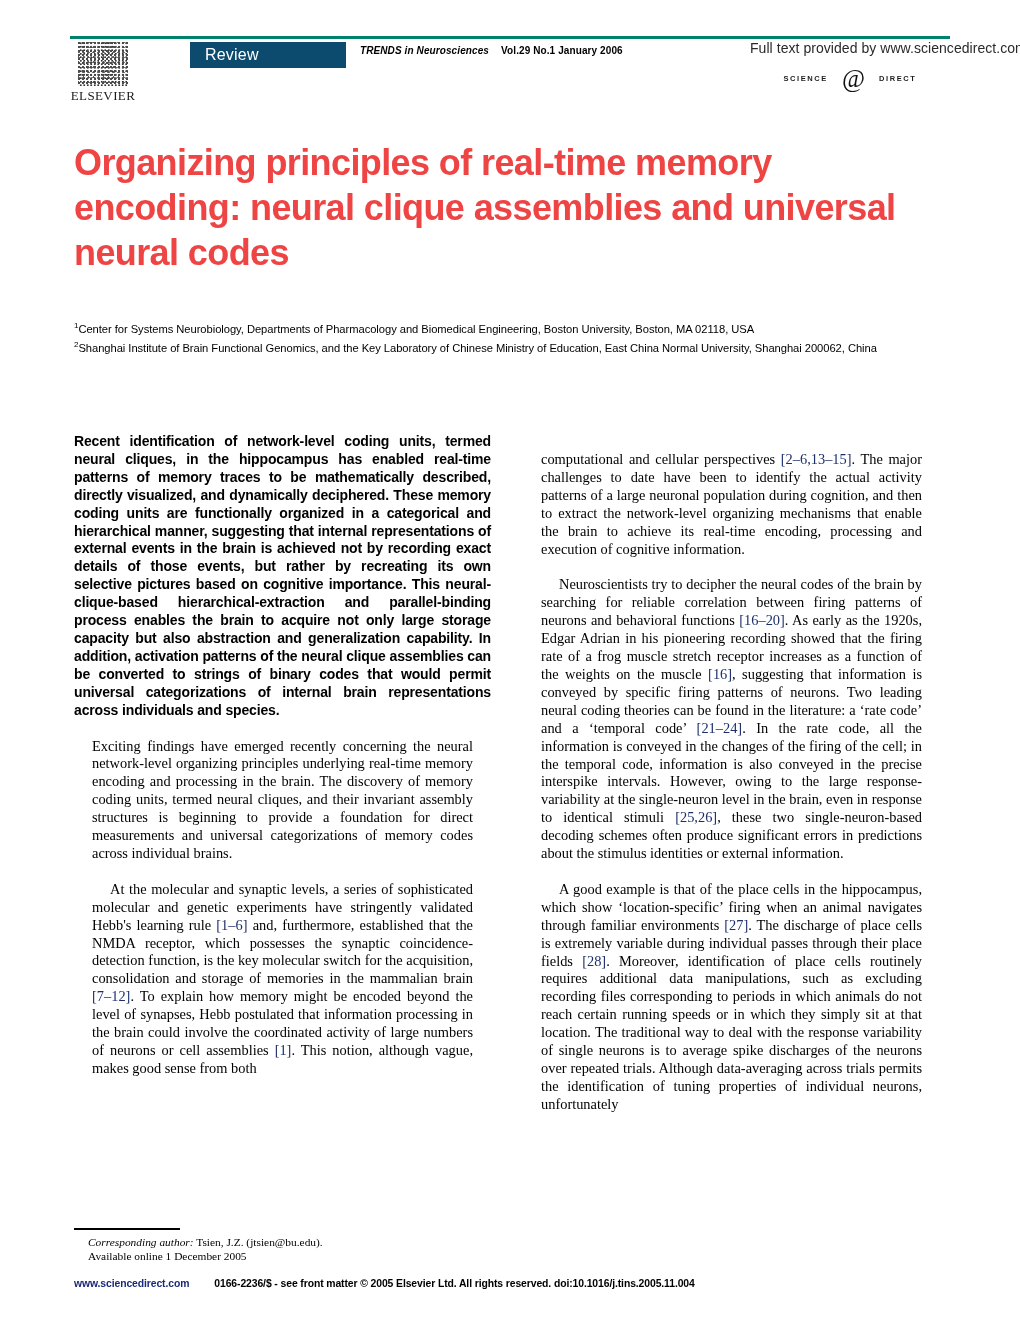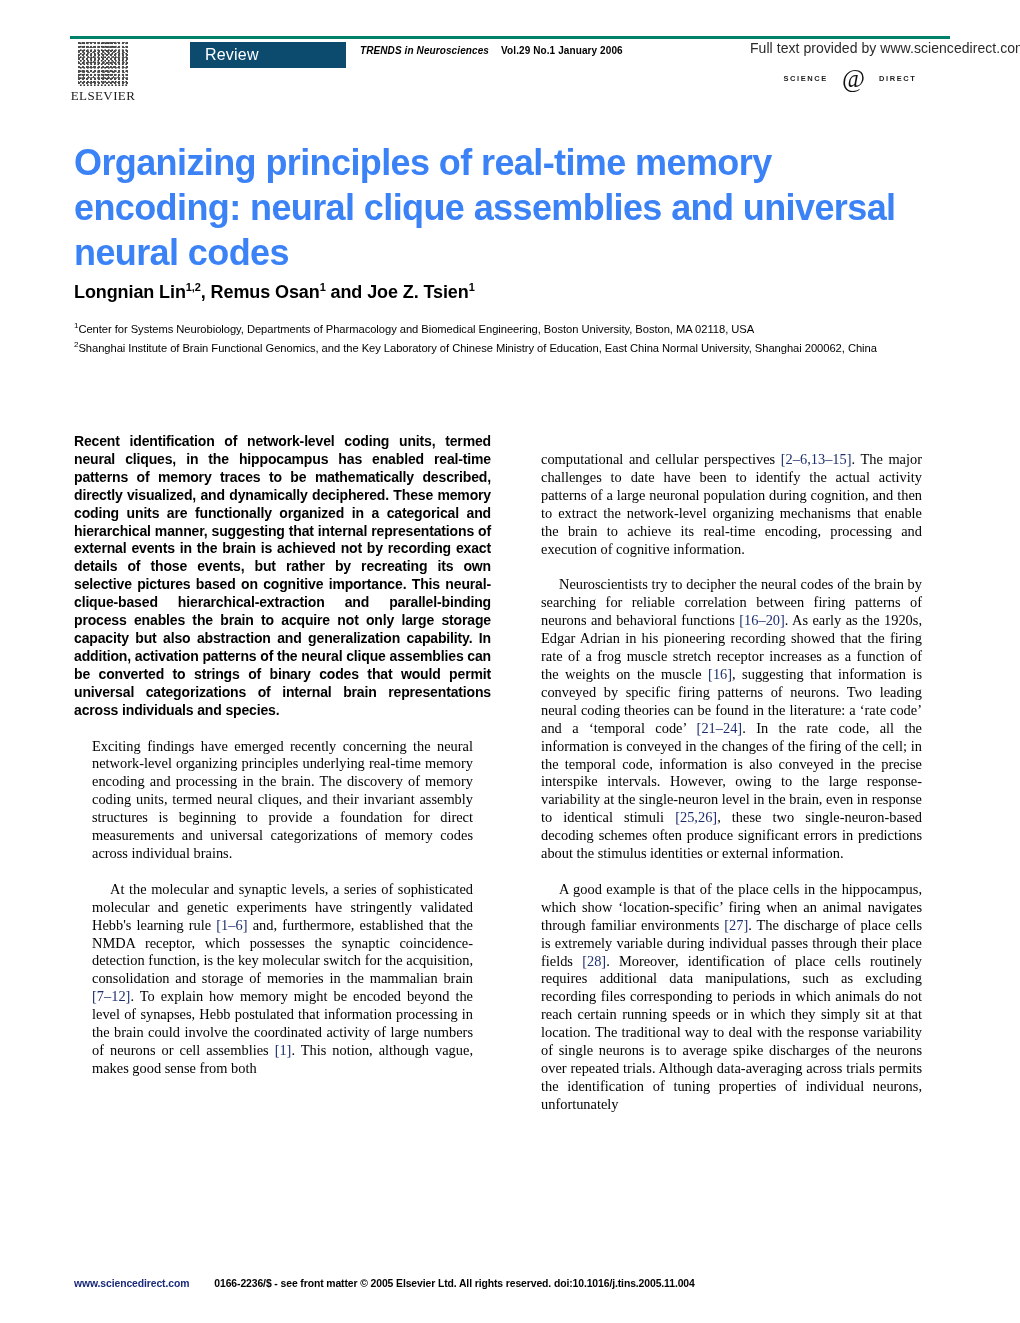--- a/index.html
+++ b/index.html
@@ -128,21 +128,21 @@
   
   .title {
     position: absolute;
     left: 74px; top: 116px;
     width: 830px;
     font-family: "Liberation Sans", sans-serif;
     font-weight: bold;
     font-size: 36px;
     line-height: 45px;
     letter-spacing: -0.6px;
-    color: #3b82f6;
+    color: #ef4444;
   }
 
   
   .authors {
     position: absolute;
     left: 74px; top: 281px;
     width: 860px;
     font-family: "Liberation Sans", sans-serif;
     font-weight: bold;
     font-size: 18px;
@@ -267,21 +267,20 @@
       <div class="sd-logo">
         <span class="sd-word">SCIENCE</span>
         <span class="sd-at">@</span>
         <span class="sd-word">DIRECT</span>
       </div>
     </div>
   </div>
 
   <h1 class="title">Organizing principles of real-time memory encoding: neural clique assemblies and universal neural codes</h1>
 
-  <div class="authors">Longnian Lin<sup>1,2</sup>, Remus Osan<sup>1</sup> and Joe Z. Tsien<sup>1</sup></div>
   <div class="affil"><sup>1</sup>Center for Systems Neurobiology, Departments of Pharmacology and Biomedical Engineering, Boston University, Boston, MA 02118, USA<br><sup>2</sup>Shanghai Institute of Brain Functional Genomics, and the Key Laboratory of Chinese Ministry of Education, East China Normal University, Shanghai 200062, China</div>
 
   <div class="col col-left">
 
     <div class="abstract">Recent identification of network-level coding units, termed neural cliques, in the hippocampus has enabled real-time patterns of memory traces to be mathematically described, directly visualized, and dynamically deciphered. These memory coding units are functionally organized in a categorical and hierarchical manner, suggesting that internal representations of external events in the brain is achieved not by recording exact details of those events, but rather by recreating its own selective pictures based on cognitive importance. This neural-clique-based hierarchical-extraction and parallel-binding process enables the brain to acquire not only large storage capacity but also abstraction and generalization capability. In addition, activation patterns of the neural clique assemblies can be converted to strings of binary codes that would permit universal categorizations of internal brain representations across individuals and species.</div>
 
 
     <p class="body">Exciting findings have emerged recently concerning the neural network-level organizing principles underlying real-time memory encoding and processing in the brain. The discovery of memory coding units, termed neural cliques, and their invariant assembly structures is beginning to provide a foundation for direct measurements and universal categorizations of memory codes across individual brains.</p>
 
     <p class="body"><span>At the molecular and synaptic levels, a series of sophisticated molecular and genetic experiments have stringently validated Hebb's learning rule </span><span class="ref">[1–6]</span><span> and, furthermore, established that the NMDA receptor, which possesses the synaptic coincidence-detection function, is the key molecular switch for the acquisition, consolidation and storage of memories in the mammalian brain </span><span class="ref">[7–12]</span><span>. To explain how memory might be encoded beyond the level of synapses, Hebb postulated that information processing in the brain could involve the coordinated activity of large numbers of neurons or cell assemblies </span><span class="ref">[1]</span><span>. This notion, although vague, makes good sense from both </span></p>
@@ -290,18 +289,23 @@
   <div class="col col-right">
 
     <p class="body"><span>computational and cellular perspectives </span><span class="ref">[2–6,13–15]</span><span>. The major challenges to date have been to identify the actual activity patterns of a large neuronal population during cognition, and then to extract the network-level organizing mechanisms that enable the brain to achieve its real-time encoding, processing and execution of cognitive information.</span></p>
 
 
     <p class="body"><span>Neuroscientists try to decipher the neural codes of the brain by searching for reliable correlation between firing patterns of neurons and behavioral functions </span><span class="ref">[16–20]</span><span>. As early as the 1920s, Edgar Adrian in his pioneering recording showed that the firing rate of a frog muscle stretch receptor increases as a function of the weights on the muscle </span><span class="ref">[16]</span><span>, suggesting that information is conveyed by specific firing patterns of neurons. Two leading neural coding theories can be found in the literature: a ‘rate code’ and a ‘temporal code’ </span><span class="ref">[21–24]</span><span>. In the rate code, all the information is conveyed in the changes of the firing of the cell; in the temporal code, information is also conveyed in the precise interspike intervals. However, owing to the large response-variability at the single-neuron level in the brain, even in response to identical stimuli </span><span class="ref">[25,26]</span><span>, these two single-neuron-based decoding schemes often produce significant errors in predictions about the stimulus identities or external information.</span></p>
 
     <p class="body"><span>A good example is that of the place cells in the hippocampus, which show ‘location-specific’ firing when an animal navigates through familiar environments </span><span class="ref">[27]</span><span>. The discharge of place cells is extremely variable during individual passes through their place fields </span><span class="ref">[28]</span><span>. Moreover, identification of place cells routinely requires additional data manipulations, such as excluding recording files corresponding to periods in which animals do not reach certain running speeds or in which they simply sit at that location. The traditional way to deal with the response variability of single neurons is to average spike discharges of the neurons over repeated trials. Although data-averaging across trials permits the identification of tuning properties of individual neurons, unfortunately</span></p>
   </div>
 
+  <div class="footnote">
+    <div class="footnote-rule"></div>
+    <div class="footnote-line"><span class="ital">Corresponding author:</span><span> Tsien, J.Z. (jtsien@bu.edu).</span></div>
+    <div class="footnote-line">Available online 1 December 2005</div>
+  </div>
 
   <div class="bottombar">
     <span class="sd-url">www.sciencedirect.com</span><span class="copy-text">0166-2236/$ - see front matter © 2005 Elsevier Ltd. All rights reserved. doi:10.1016/j.tins.2005.11.004</span>
   </div>
 
 </div>
 
 </body></html>

